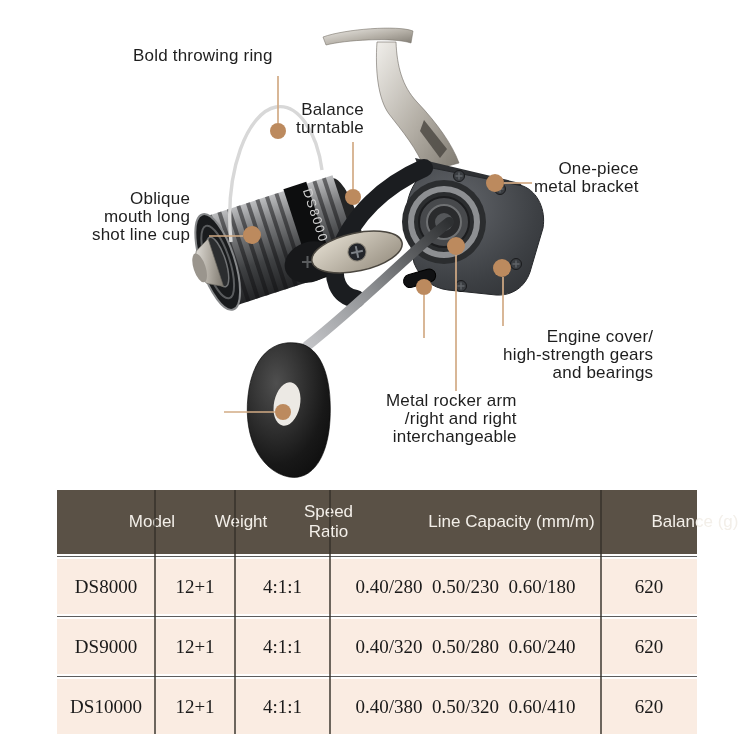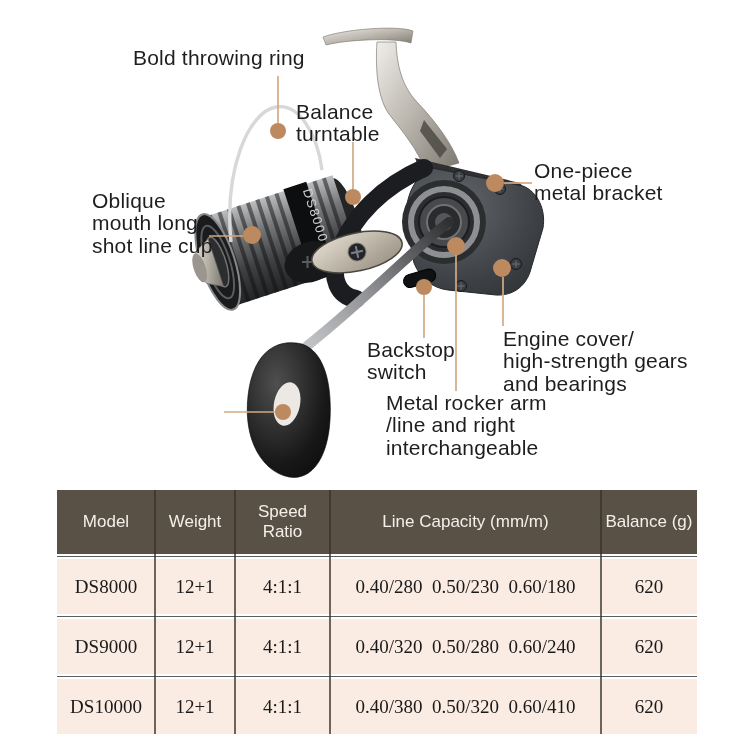--- a/index.html
+++ b/index.html
@@ -4,28 +4,28 @@
 <style>
   html,body{margin:0;padding:0;}
   body{width:750px;height:750px;background:#ffffff;font-family:"Liberation Sans",sans-serif;overflow:hidden;}
   .stage{position:relative;width:750px;height:750px;background:#ffffff;}
 
   
   .photo-area{position:absolute;left:0;top:0;width:750px;height:490px;}
   .photo-area svg{position:absolute;left:0;top:0;}
   .callout-label{
     position:absolute;
-    font-size:21px;line-height:1.07;color:#1e1e1e;
-    white-space:pre-line;letter-spacing:.2px;
+    font-size:17px;line-height:1.07;color:#1e1e1e;
+    white-space:pre-line;letter-spacing:.2px;text-align:right;
   }
 
   
   .spec-table{position:absolute;left:57px;top:490px;width:640px;}
   .trow{display:grid;grid-template-columns:98px 80px 95px 271px 96px;}
-  .thead{height:64px;background:#5a5146;}
+  .thead{height:64px;background:#5a5146;padding-left:46px;}
   .thead .cell{
     display:flex;align-items:center;justify-content:center;text-align:center;
     color:#f3efe9;font-size:17px;line-height:1.15;white-space:pre-line;
   }
   .tdata{height:55px;background:#faece2;}
   .tdata .cell{
     display:flex;align-items:center;justify-content:center;text-align:center;
     color:#1a1a1a;font-size:19px;font-family:"Liberation Serif",serif;
     white-space:pre-wrap;
   }
@@ -174,27 +174,25 @@
     </svg>
 
     <div class="callout-label" style="left:133px;top:47px">Bold throwing ring</div>
     <div class="callout-label" style="left:296px;top:101px">Balance
 turntable</div>
     <div class="callout-label" style="left:534px;top:160px">One-piece
 metal bracket</div>
     <div class="callout-label" style="left:92px;top:190px">Oblique
 mouth long
 shot line cup</div>
-    <div class="callout-label" style="left:367px;top:339px">Backstop
-switch</div>
     <div class="callout-label" style="left:503px;top:328px">Engine cover/
 high-strength gears
 and bearings</div>
     <div class="callout-label" style="left:386px;top:392px">Metal rocker arm
-/line and right
+/right and right
 interchangeable</div>
   </div>
 
   <div class="spec-table">
     <div class="trow thead">
       <div class="cell">Model</div>
       <div class="cell">Weight</div>
       <div class="cell">Speed
 Ratio</div>
       <div class="cell">Line Capacity (mm/m)</div>

